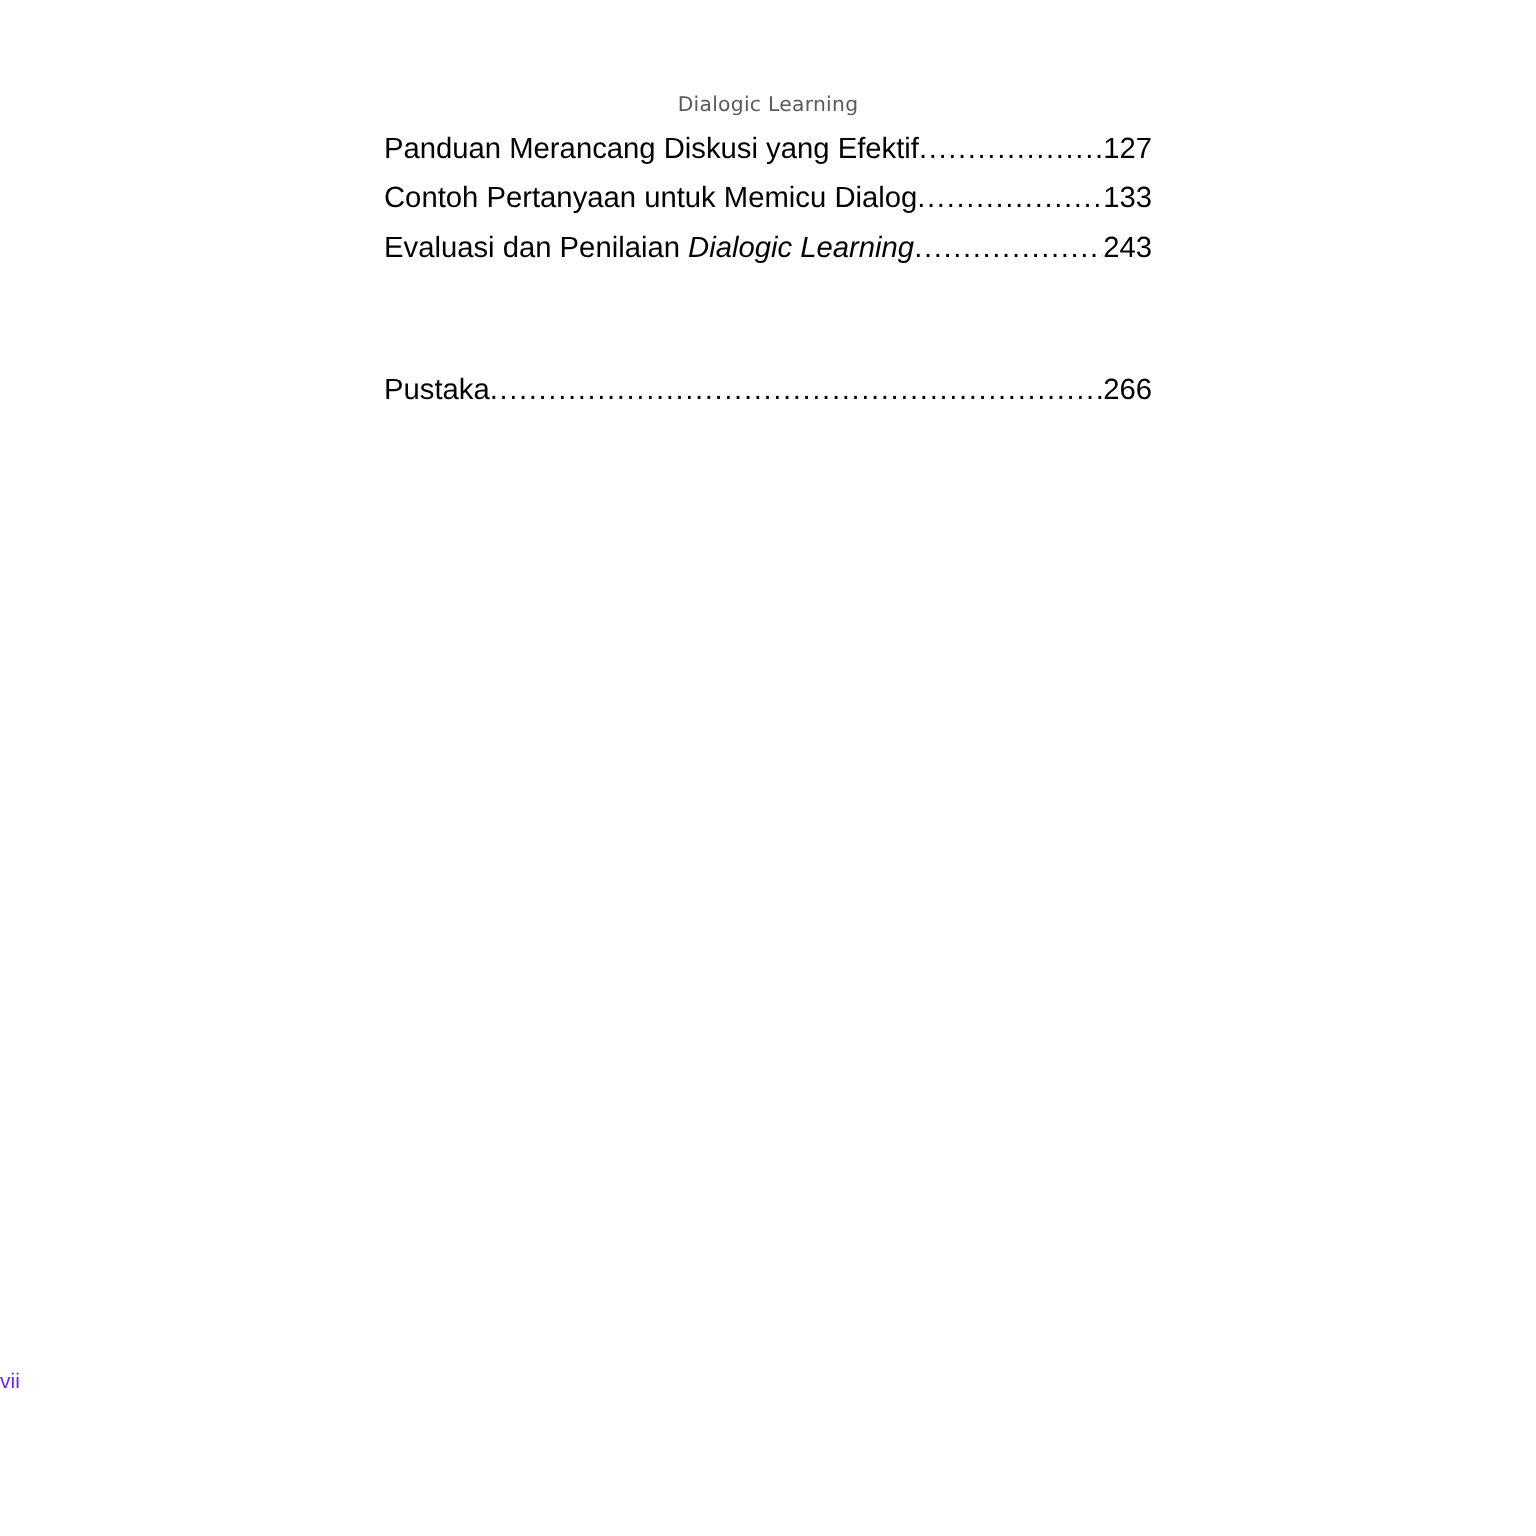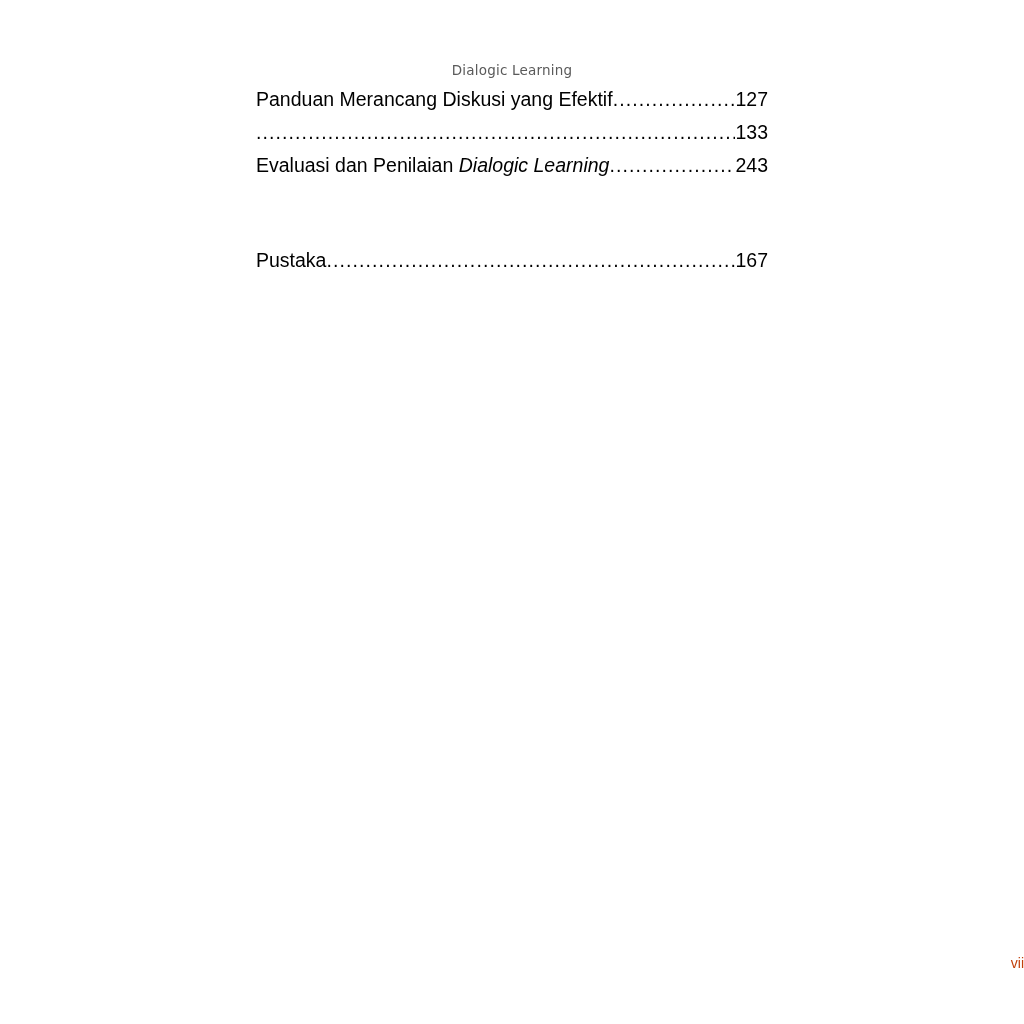--- a/index.html
+++ b/index.html
@@ -68,51 +68,51 @@
     text-align: center;
   }
   .toc-gap {
     height: 62px;
   }
   .folio {
     position: absolute;
     left: 0;
     top: 912px;
     width: 1024px;
-    text-align: right;
+    text-align: left;
     font-size: 14px;
-    color: #c2410c;
-    margin-top: 43px;
+    color: #6d28d9;
   }
 </style>
 </head>
 <body>
 
 <div class="page">
 
   <div class="running-head">Dialogic Learning</div>
 
   <div class="toc">
       <div class="toc-entry">
         <span class="title">Panduan Merancang Diskusi yang Efektif</span>
         <span class="leader">.........................................................................................</span>
         <span class="page-num">127</span>
       </div>
       <div class="toc-entry">
+        <span class="title">Contoh Pertanyaan untuk Memicu Dialog </span>
         <span class="leader">.........................................................................................</span>
         <span class="page-num">133</span>
       </div>
       <div class="toc-entry">
         <span class="title">Evaluasi dan Penilaian <span class="ital">Dialogic Learning</span></span>
         <span class="leader">.........................................................................................</span>
         <span class="page-num">243</span>
       </div>
       <div class="toc-gap"></div>
       <div class="toc-entry">
         <span class="title">Pustaka </span>
         <span class="leader">.........................................................................................</span>
-        <span class="page-num">167</span>
+        <span class="page-num">266</span>
       </div>
     </div>
 
   <div class="folio">vii</div>
 
 </div>
 
 </body></html>

